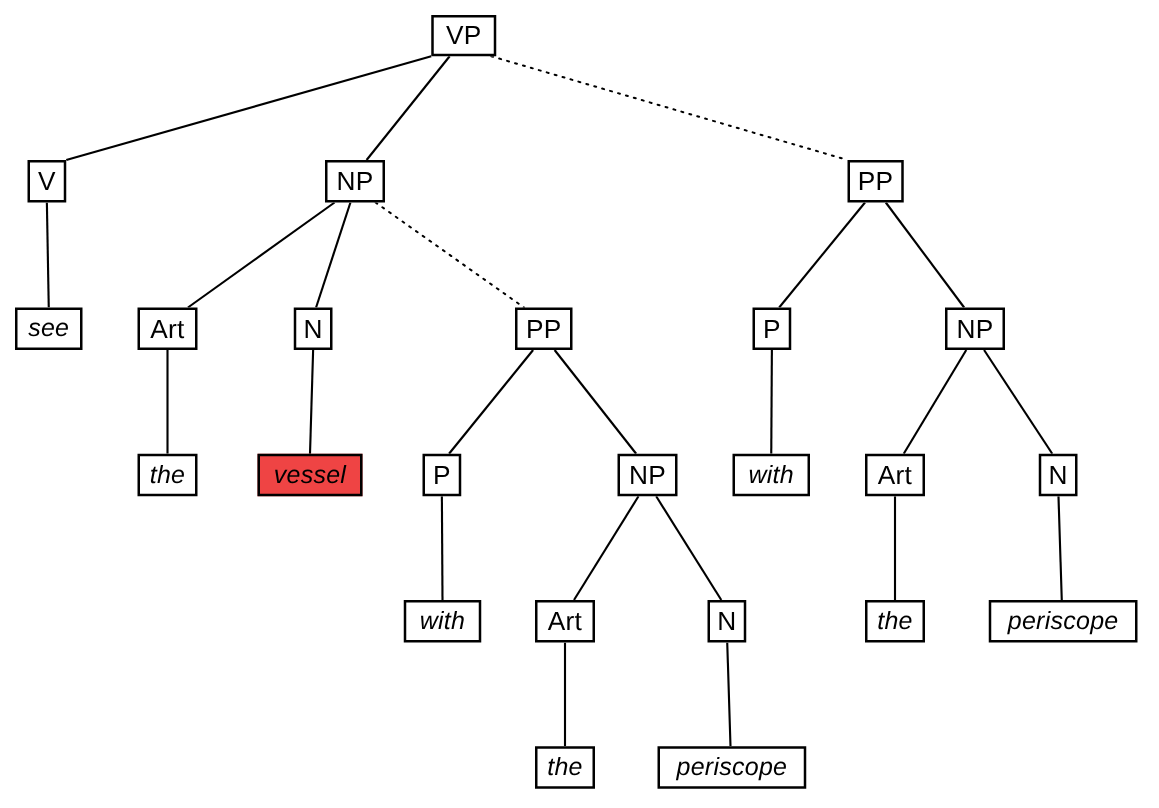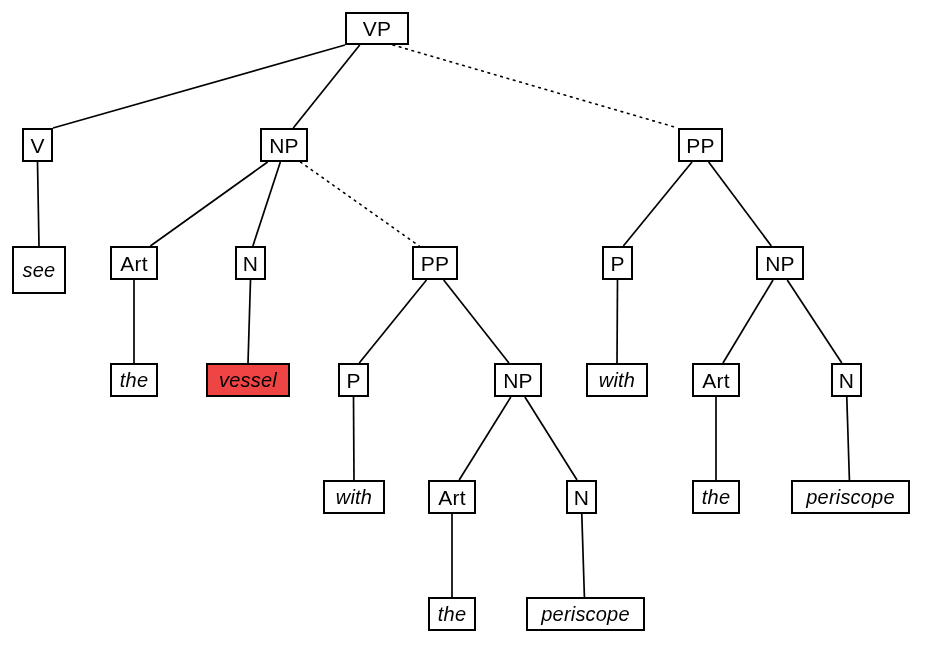--- a/index.html
+++ b/index.html
@@ -64,33 +64,33 @@
       <line x1="452" y1="514" x2="452" y2="597" stroke="#000000" stroke-width="1.7"></line>
       <line x1="581.7818181818182" y1="514" x2="584.4181818181818" y2="597" stroke="#000000" stroke-width="1.7"></line>
       <line x1="692.0113636363636" y1="162" x2="623.3477272727273" y2="246" stroke="#000000" stroke-width="1.7"></line>
       <line x1="708.6306818181819" y1="162" x2="771.3272727272728" y2="246" stroke="#000000" stroke-width="1.7"></line>
       <line x1="617.5" y1="280" x2="617" y2="363" stroke="#000000" stroke-width="1.7"></line>
       <line x1="773.0181818181818" y1="280" x2="722.9818181818182" y2="363" stroke="#000000" stroke-width="1.7"></line>
       <line x1="787.2545454545455" y1="280" x2="841.8147727272727" y2="363" stroke="#000000" stroke-width="1.7"></line>
       <line x1="716" y1="397" x2="716" y2="480" stroke="#000000" stroke-width="1.7"></line>
       <line x1="846.7818181818182" y1="397" x2="849.4181818181818" y2="480" stroke="#000000" stroke-width="1.7"></line>
     </svg>
-<div class="node" style="left: 345px; top: 12px; width: 64px; height: 33px; border-color: rgb(0, 0, 0); background: rgb(255, 255, 255);">
+<div class="node" style="left: 345px; top: 12px; width: 52px; height: 33px; border-color: rgb(0, 0, 0); background: rgb(255, 255, 255);">
       <span>VP</span>
     </div>
     <div class="node" style="left: 22px; top: 128px; width: 31px; height: 34px; border-color: rgb(0, 0, 0); background: rgb(255, 255, 255);">
       <span>V</span>
     </div>
     <div class="node" style="left: 260px; top: 128px; width: 48px; height: 34px; border-color: rgb(0, 0, 0); background: rgb(255, 255, 255);">
       <span>NP</span>
     </div>
     <div class="node" style="left: 678px; top: 128px; width: 45px; height: 34px; border-color: rgb(0, 0, 0); background: rgb(255, 255, 255);">
       <span>PP</span>
     </div>
-    <div class="node terminal" style="left: 12px; top: 246px; width: 54px; height: 48px; border-color: rgb(0, 0, 0); background: rgb(255, 255, 255);">
+    <div class="node terminal" style="left: 12px; top: 246px; width: 54px; height: 34px; border-color: rgb(0, 0, 0); background: rgb(255, 255, 255);">
       <span>see</span>
     </div>
     <div class="node" style="left: 110px; top: 246px; width: 48px; height: 34px; border-color: rgb(0, 0, 0); background: rgb(255, 255, 255);">
       <span>Art</span>
     </div>
     <div class="node" style="left: 235px; top: 246px; width: 31px; height: 34px; border-color: rgb(0, 0, 0); background: rgb(255, 255, 255);">
       <span>N</span>
     </div>
     <div class="node" style="left: 412px; top: 246px; width: 46px; height: 34px; border-color: rgb(0, 0, 0); background: rgb(255, 255, 255);">
       <span>PP</span>

